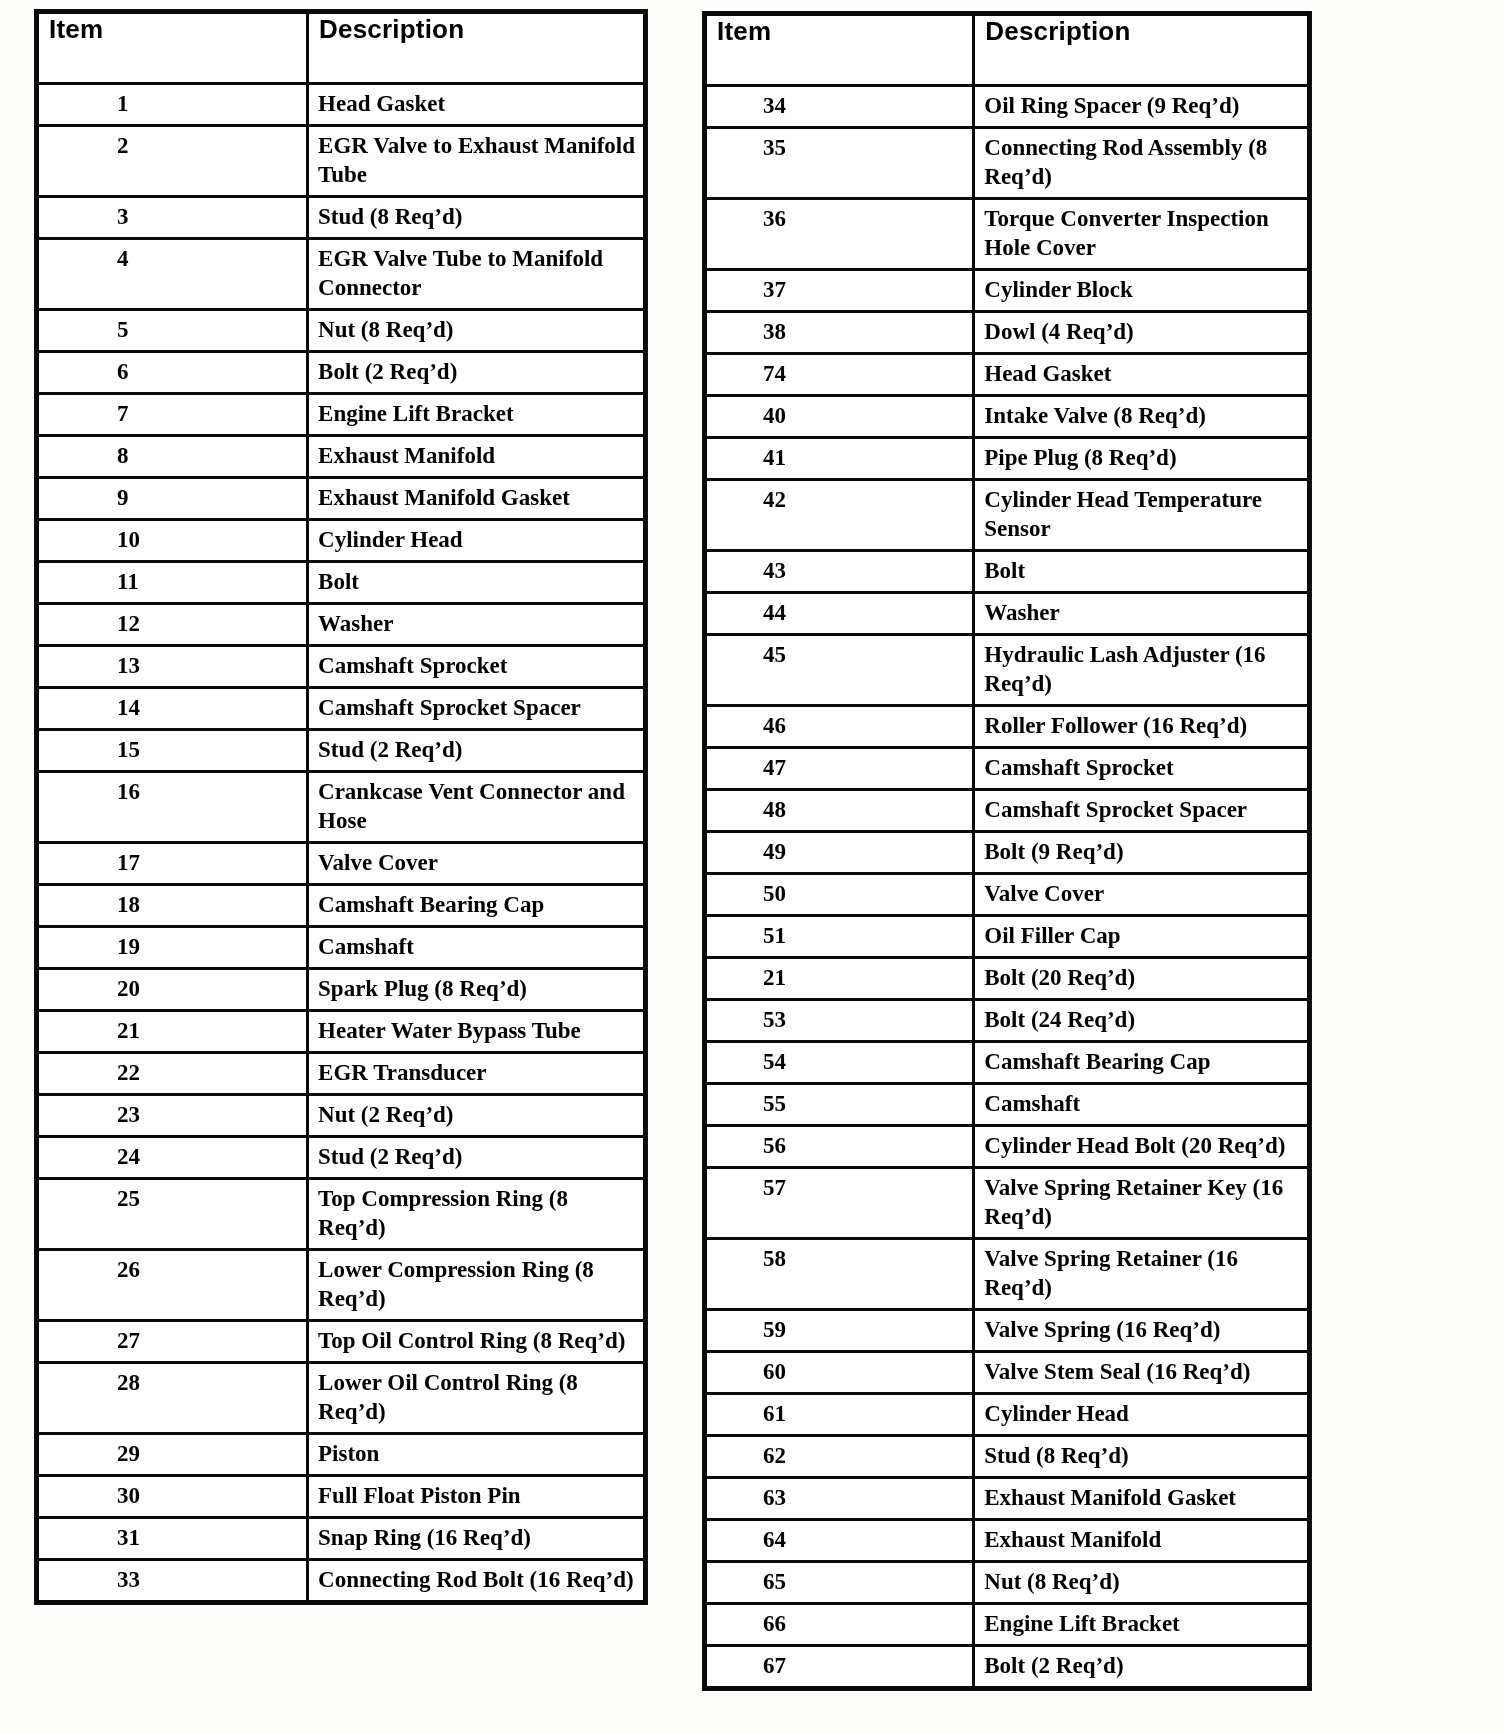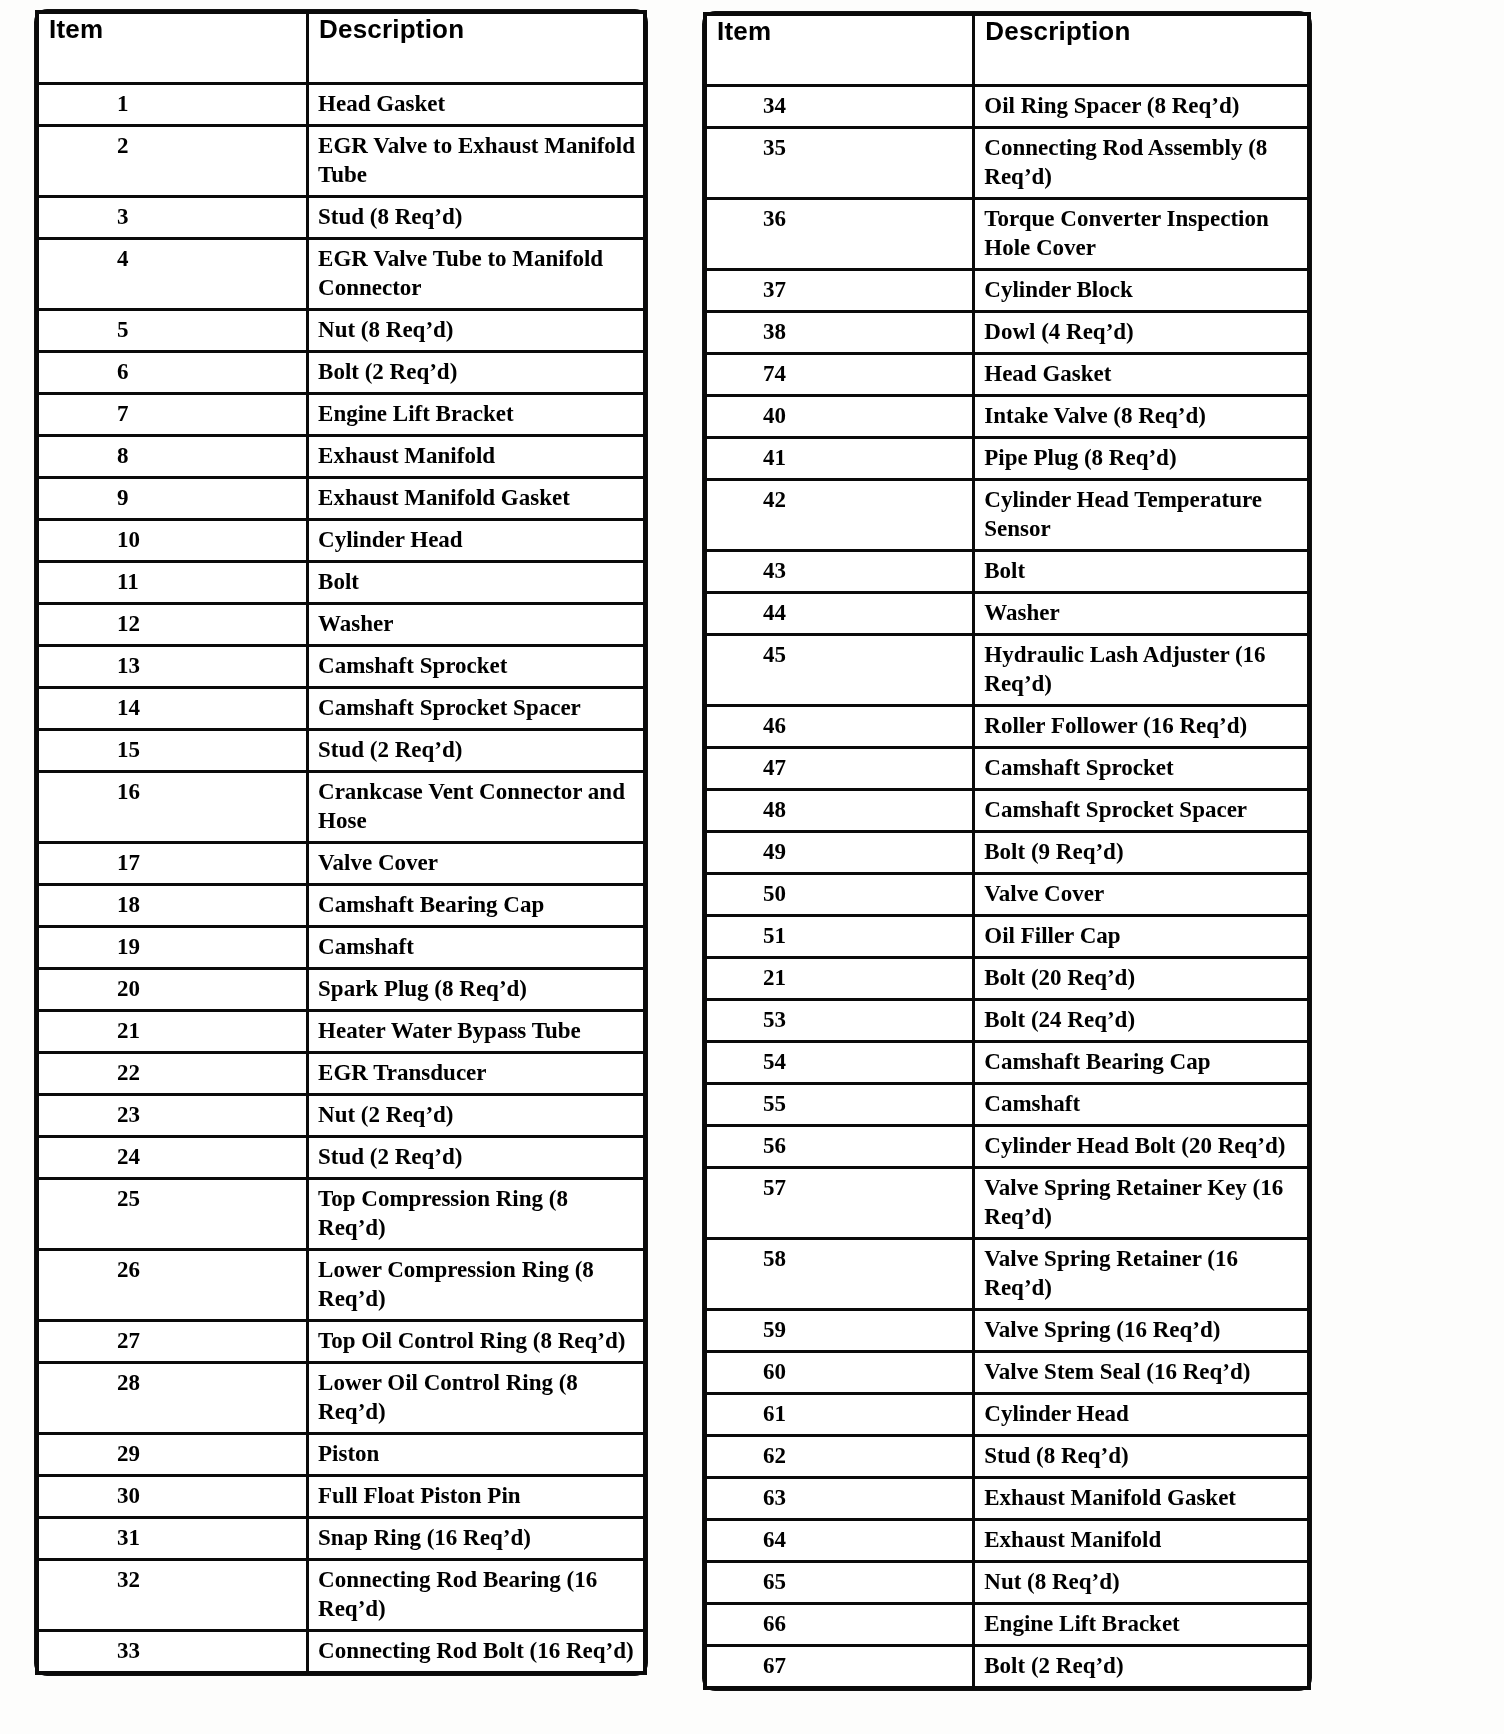--- a/index.html
+++ b/index.html
@@ -23,21 +23,20 @@
     top: 10px;
   }
   .table-wrap.left  { left: 35px;  width: 612px; }
   .table-wrap.right { left: 703px; width: 608px; top: 12px; }
 
   table.parts-table {
     width: 100%;
     border-collapse: collapse;
     table-layout: fixed;
     background: #fff;
-    border-radius: 12px;
   }
   table.parts-table th,
   table.parts-table td {
     border: 3px solid #0a0a0a;
     vertical-align: top;
     overflow: hidden;
   }
   table.parts-table { border: 4px solid #0a0a0a; box-shadow: 0 0 0 1px #111; }
 
   col.item-col { width: 44.5%; }
@@ -203,24 +202,20 @@
           </tr>
           <tr>
             <td class="item-cell">30</td>
             <td class="desc-cell">Full Float Piston Pin</td>
           </tr>
           <tr>
             <td class="item-cell">31</td>
             <td class="desc-cell">Snap Ring (16 Req’d)</td>
           </tr>
           <tr>
-            <td class="item-cell">32</td>
-            <td class="desc-cell">Connecting Rod Bearing (16 Req’d)</td>
-          </tr>
-          <tr>
             <td class="item-cell">33</td>
             <td class="desc-cell">Connecting Rod Bolt (16 Req’d)</td>
           </tr>
         </tbody>
       </table>
   </div>
   <div class="table-wrap right">
     <table class="parts-table">
         <colgroup>
           <col class="item-col">
@@ -228,21 +223,21 @@
         </colgroup>
         <thead>
           <tr>
             <th class="hdr">Item</th>
             <th class="hdr">Description</th>
           </tr>
         </thead>
         <tbody>
           <tr>
             <td class="item-cell">34</td>
-            <td class="desc-cell">Oil Ring Spacer (8 Req’d)</td>
+            <td class="desc-cell">Oil Ring Spacer (9 Req’d)</td>
           </tr>
           <tr>
             <td class="item-cell">35</td>
             <td class="desc-cell">Connecting Rod Assembly (8 Req’d)</td>
           </tr>
           <tr>
             <td class="item-cell">36</td>
             <td class="desc-cell">Torque Converter Inspection Hole Cover</td>
           </tr>
           <tr>

